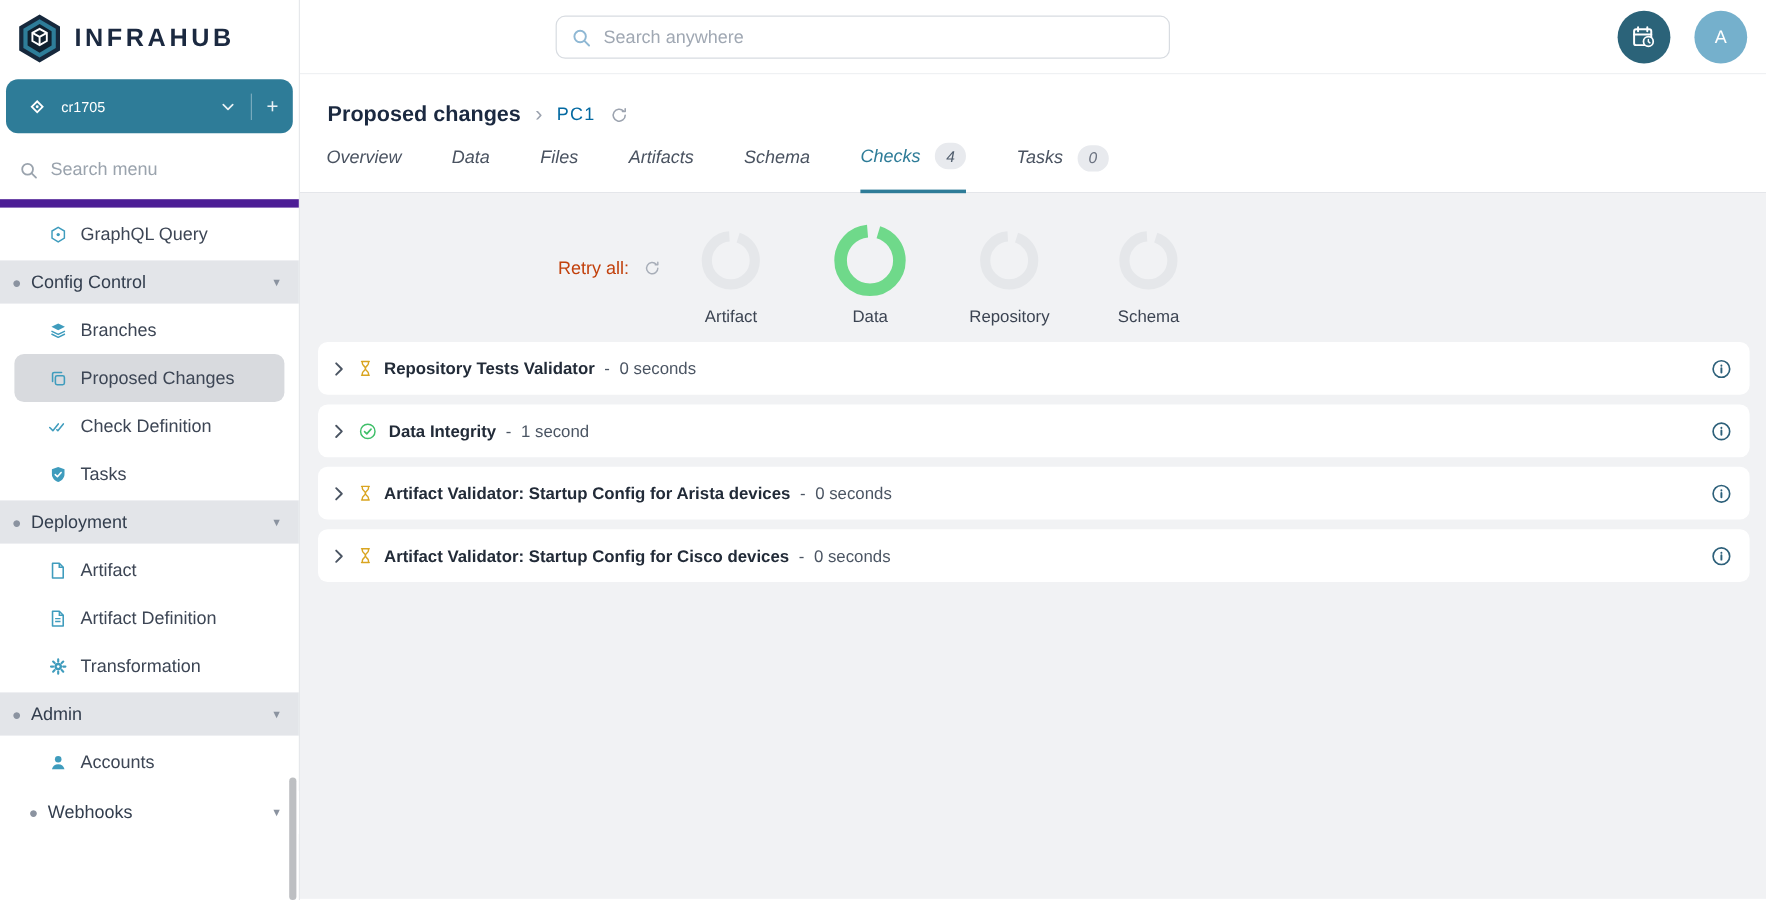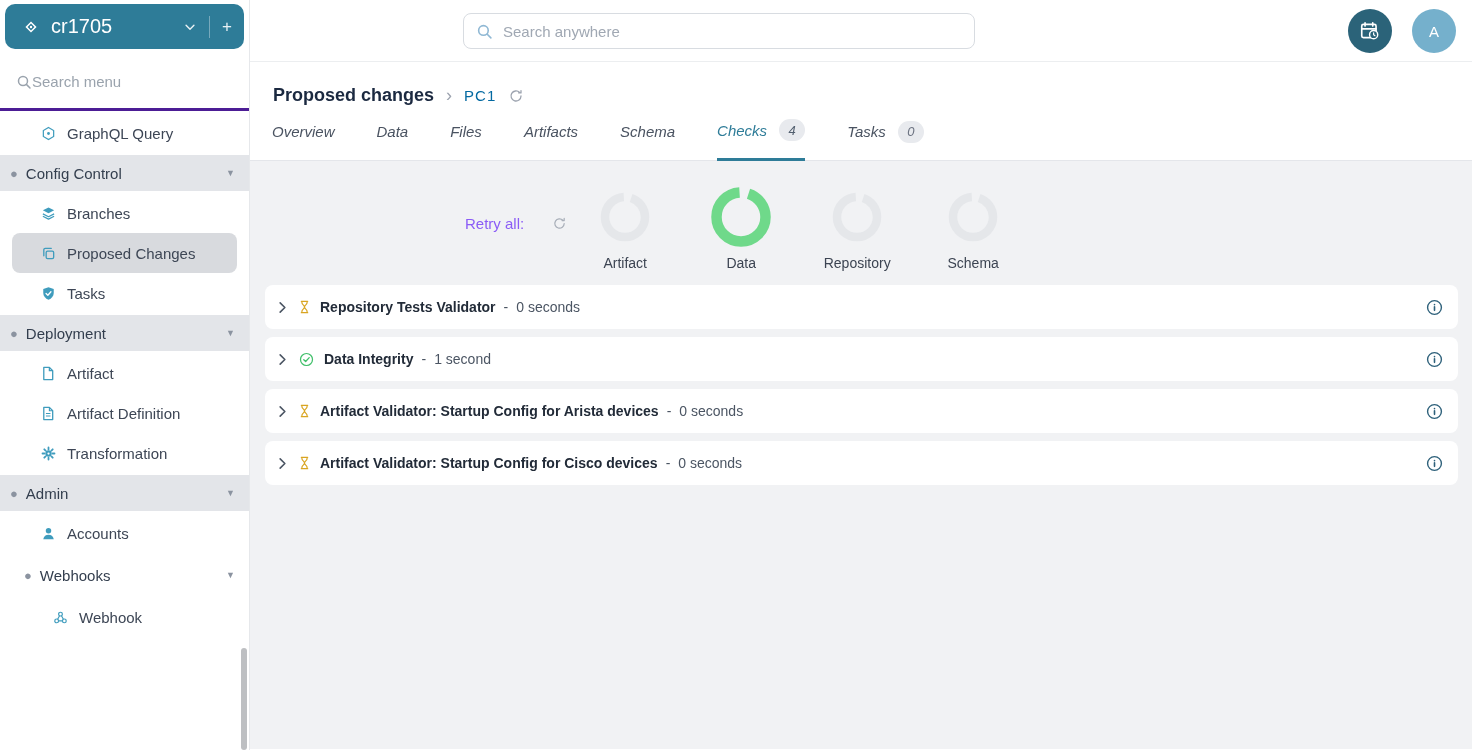--- a/index.html
+++ b/index.html
@@ -7,27 +7,27 @@
     font-family:"Liberation Sans", sans-serif; }
   .app { position:relative; width:1472px; height:750px; }
 
   
   .sidebar { position:absolute; left:0; top:0; width:250px; height:750px;
     background:#fff; border-right:1px solid #e6e8eb; z-index:3; }
   .logo-row { display:flex; align-items:center; gap:10px; padding:10px 0 8px 14px; height:62px; }
   .logo-text { font-size:21px; font-weight:800; color:#1b2940; letter-spacing:3px; }
   .branch-btn { margin:4px 5px 0 5px; height:45px; background:#2e7c98; border-radius:10px;
     display:flex; align-items:center; color:#fff; padding:0 12px 0 18px; cursor:pointer; }
-  .branch-btn .branch-label { font-size:20px; margin-left:12px; flex:0 0 auto; }
+  .branch-btn .branch-label { font-size:12px; margin-left:12px; flex:0 0 auto; }
   .branch-btn .spacer { flex:1; }
   .branch-btn .chev { opacity:.9; display:flex; }
   .branch-btn .divider { width:1px; height:22px; background:rgba(255,255,255,.35); margin:0 12px; }
   .branch-btn .plus { font-size:17px; font-weight:400; color:#e8f1f5; }
-  .menu-search { display:flex; align-items:center; padding:0 16px; height:56px;
-    margin-top:6px; border-bottom:3px solid #4c1d95; color:#9aa3ad; }
+  .menu-search { display:flex; align-items:center; gap:10px; padding:0 16px; height:56px;
+    margin-top:6px; border-bottom:7px solid #4c1d95; color:#9aa3ad; }
   .menu-search .ph { font-size:15px; color:#9aa3ad; }
   .menu { padding-top:2px; }
   .m-item { display:flex; align-items:center; gap:11px; height:40px; padding-left:24px;
     color:#3d4655; font-size:15px; cursor:pointer; }
   .m-item .mi-icon { width:16px; display:flex; justify-content:center; color:#3f9cbd; flex:0 0 16px; }
   .m-item.selected { background:#d8dade; border-radius:8px; margin:0 12px; padding-left:12px; }
   .m-section { display:flex; align-items:center; height:36px; background:#e3e5e9;
     padding:0 14px 0 10px; color:#333e4e; font-size:15px; cursor:pointer; margin:2px 0; }
   .m-section .bullet { color:#8b93a0; font-size:13px; margin-right:8px; }
   .m-section .tri { margin-left:auto; color:#8b93a0; font-size:9px; }
@@ -65,22 +65,22 @@
   .tab { display:flex; align-items:center; gap:12px; padding-bottom:17px; font-size:15px;
     color:#4a5361; cursor:pointer;font-style:italic; }
   .tab.active { color:#2e7c98; border-bottom:3px solid #2e7c98; }
   .badge { min-width:26px; height:22px; padding:0 8px; background:#e8eaee; border-radius:12px;
     display:inline-flex; align-items:center; justify-content:center; font-size:13px; color:#515e6e; }
   .badge.muted { color:#6b7280; }
 
   
   .content { height:588px; background:#f1f2f4; padding-top:24px; }
   .retry-row { display:flex; align-items:flex-start; }
-  .retry-label { margin-left:215px; margin-top:30px; display:flex; align-items:center; gap:28px;
-    color:#8b5cf6; font-size:15px; }
+  .retry-label { margin-left:215px; margin-top:30px; display:flex; align-items:center; gap:12px;
+    color:#c2410c; font-size:15px; }
   .retry-label .r-icn { color:#a8aeb8; display:flex; cursor:pointer; }
   .ring-col { width:116px; display:flex; flex-direction:column; align-items:center; }
   .ring-col:first-of-type { margin-left:26px; }
   .ring-wrap { height:64px; display:flex; align-items:center; justify-content:center; cursor:pointer; }
   .ring-label { margin-top:6px; font-size:14px; color:#3c4452; }
   .validators { margin:14px 14px 0 15px; }
   .v-row { height:44px; background:#fff; border-radius:8px; margin-bottom:8px; display:flex;
     align-items:center; padding:0 15px 0 10px; }
   .v-chev { color:#4b5563; display:flex; cursor:pointer; }
   .v-status { margin-left:9px; display:flex; }
@@ -90,20 +90,32 @@
   .v-sep { margin:0 8px; color:#4b5563; font-size:14px; }
   .v-dur { color:#4b5563; font-size:14px;text-align:center; }
   .v-info { margin-left:auto; color:#2d607a; display:flex; cursor:pointer; }
 </style>
 </head>
 <body>
 
 <div class="app">
 
   <div class="sidebar">
+    <div class="logo-row">
+      <span style="display:flex">
+        <svg width="38" height="42" viewBox="0 0 38 42">
+          <polygon points="19,1 36,11 36,31 19,41 2,31 2,11" fill="#16283c"></polygon>
+          <polygon points="19,5 32.5,13 32.5,29 19,37 5.5,29 5.5,13" fill="#2e7d99"></polygon>
+          <polygon points="19,9 29,15 29,27 19,33 9,27 9,15" fill="#10202f"></polygon>
+          <path d="M19 13l6 3.4v6.8L19 26.6l-6-3.4v-6.8z" fill="none" stroke="#fff" stroke-width="1.6"></path>
+          <path d="M13 16.4l6 3.4 6-3.4M19 19.8v6.8" fill="none" stroke="#fff" stroke-width="1.6"></path>
+        </svg>
+      </span>
+      <span class="logo-text">INFRAHUB</span>
+    </div>
 
     <div class="branch-btn">
       <span style="display:flex">
         <svg width="16" height="16" viewBox="0 0 16 16">
           <rect x="4.8" y="4.8" width="6.4" height="6.4" transform="rotate(45 8 8)" fill="none" stroke="#fff" stroke-width="1.5"></rect>
           <circle cx="8" cy="8" r="1.2" fill="#fff"></circle>
         </svg>
       </span>
       <span class="branch-label">cr1705</span>
       <span class="spacer"></span>
@@ -156,20 +168,28 @@
       <div class="m-item selected" style="margin:0 12px;">
         <span class="mi-icon" style="margin-left:16px">
           <svg width="15" height="15" viewBox="0 0 16 16">
               <rect x="5.5" y="5.5" width="8" height="8" rx="1.5" fill="none" stroke="currentColor" stroke-width="1.4"></rect>
               <path d="M3 10.5V4a1.5 1.5 0 0 1 1.5-1.5H11" fill="none" stroke="currentColor" stroke-width="1.4" stroke-linecap="round"></path>
             </svg>
         </span>
         <span>Proposed Changes</span>
       </div>
 
+      <div class="m-item indent2">
+        <span class="mi-icon">
+          <svg width="16" height="15" viewBox="0 0 17 16">
+              <path d="M1.5 8.8l2.8 2.8 4.8-6M7.8 10.8l.9.8 4.9-6" fill="none" stroke="currentColor" stroke-width="1.4" stroke-linecap="round" stroke-linejoin="round"></path>
+            </svg>
+        </span>
+        <span>Check Definition</span>
+      </div>
 
       <div class="m-item indent2">
         <span class="mi-icon">
           <svg width="15" height="15" viewBox="0 0 16 16">
               <path d="M8 1.2l5.6 2v4.2c0 3.4-2.3 5.9-5.6 7.2-3.3-1.3-5.6-3.8-5.6-7.2V3.2z" fill="currentColor"></path>
               <path d="M5.4 8l1.9 1.9 3.3-3.8" fill="none" stroke="#fff" stroke-width="1.4" stroke-linecap="round" stroke-linejoin="round"></path>
             </svg>
         </span>
         <span>Tasks</span>
       </div>
@@ -226,31 +246,20 @@
         </span>
         <span>Accounts</span>
       </div>
 
       <div class="m-subsection">
         <span class="bullet">●</span>
         <span>Webhooks</span>
         <span class="tri">▼</span>
       </div>
 
-      <div class="m-item indent2" style="padding-left:52px">
-        <span class="mi-icon">
-          <svg width="15" height="15" viewBox="0 0 16 16">
-              <circle cx="8" cy="4.4" r="2" fill="none" stroke="currentColor" stroke-width="1.3"></circle>
-              <circle cx="3.9" cy="11.6" r="2" fill="none" stroke="currentColor" stroke-width="1.3"></circle>
-              <circle cx="12.1" cy="11.6" r="2" fill="none" stroke="currentColor" stroke-width="1.3"></circle>
-              <path d="M7 6.2L4.9 9.8M9 6.2l2.1 3.6M5.9 11.6h4.2" fill="none" stroke="currentColor" stroke-width="1.3"></path>
-            </svg>
-        </span>
-        <span>Webhook</span>
-      </div>
     </div>
 
     <div class="scroll-thumb"></div>
   </div>
 
   <div class="main">
 
     <div class="topbar">
       <div class="search-box">
         <span style="display:flex">

